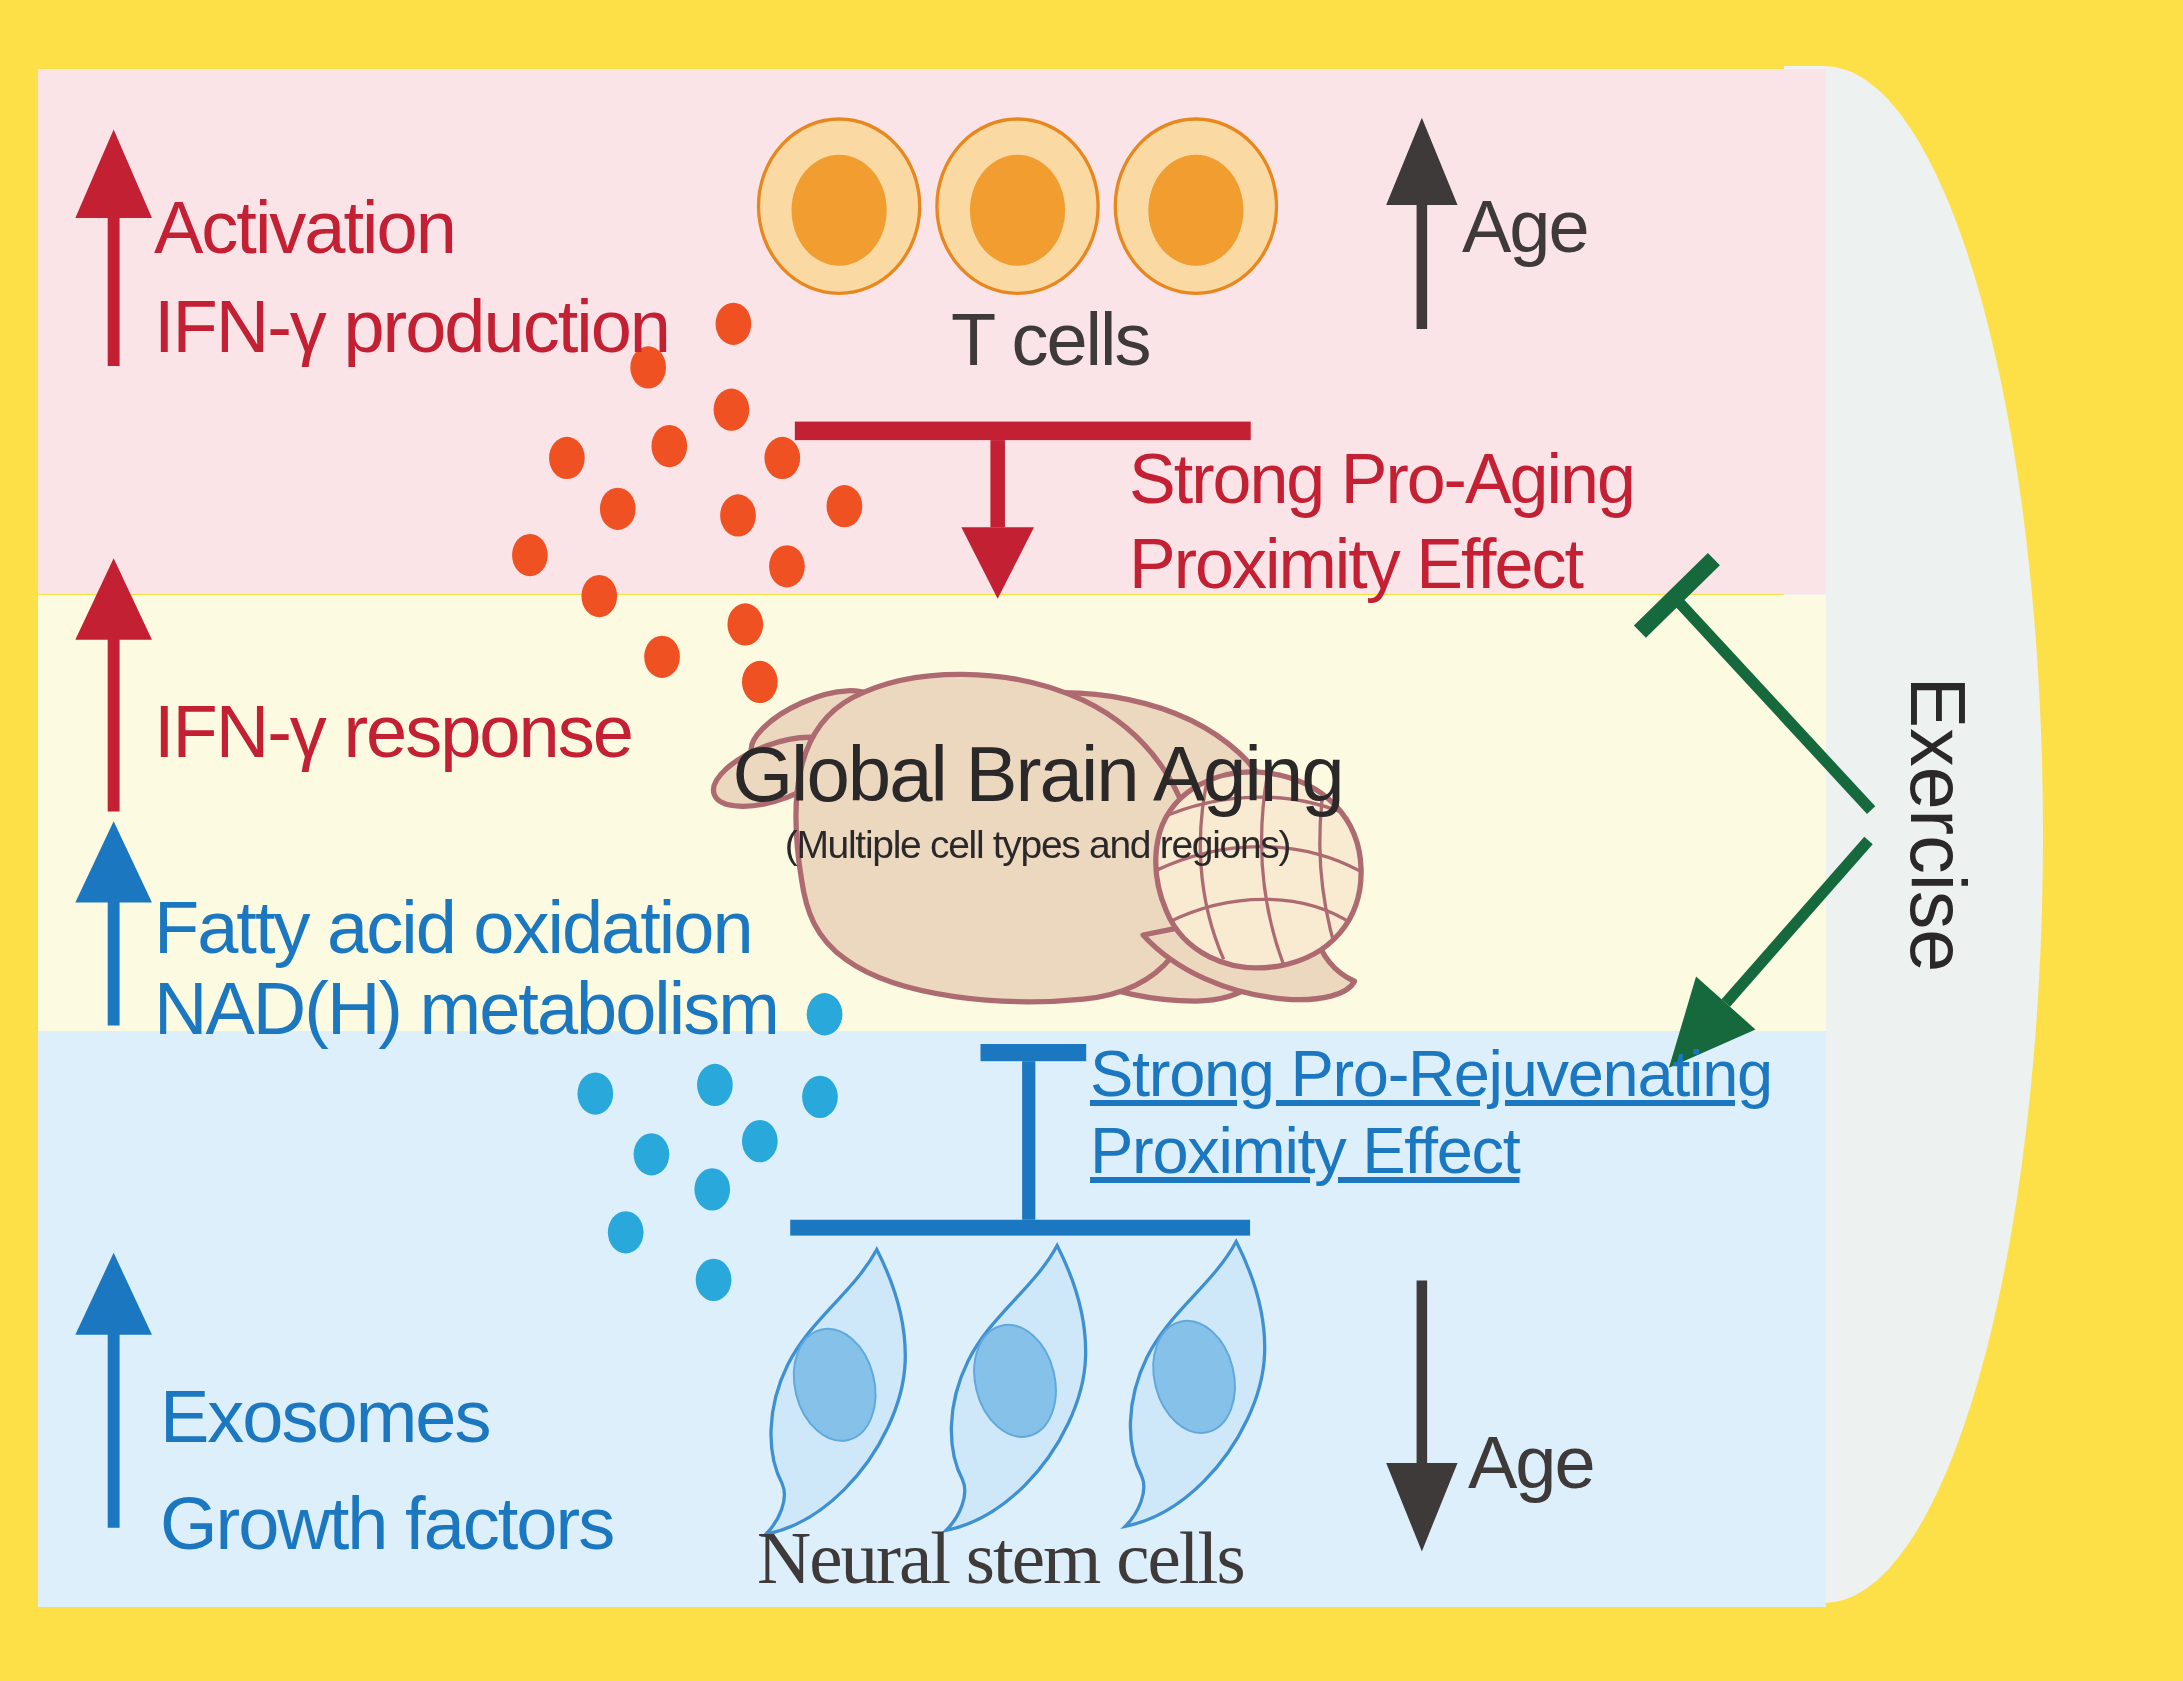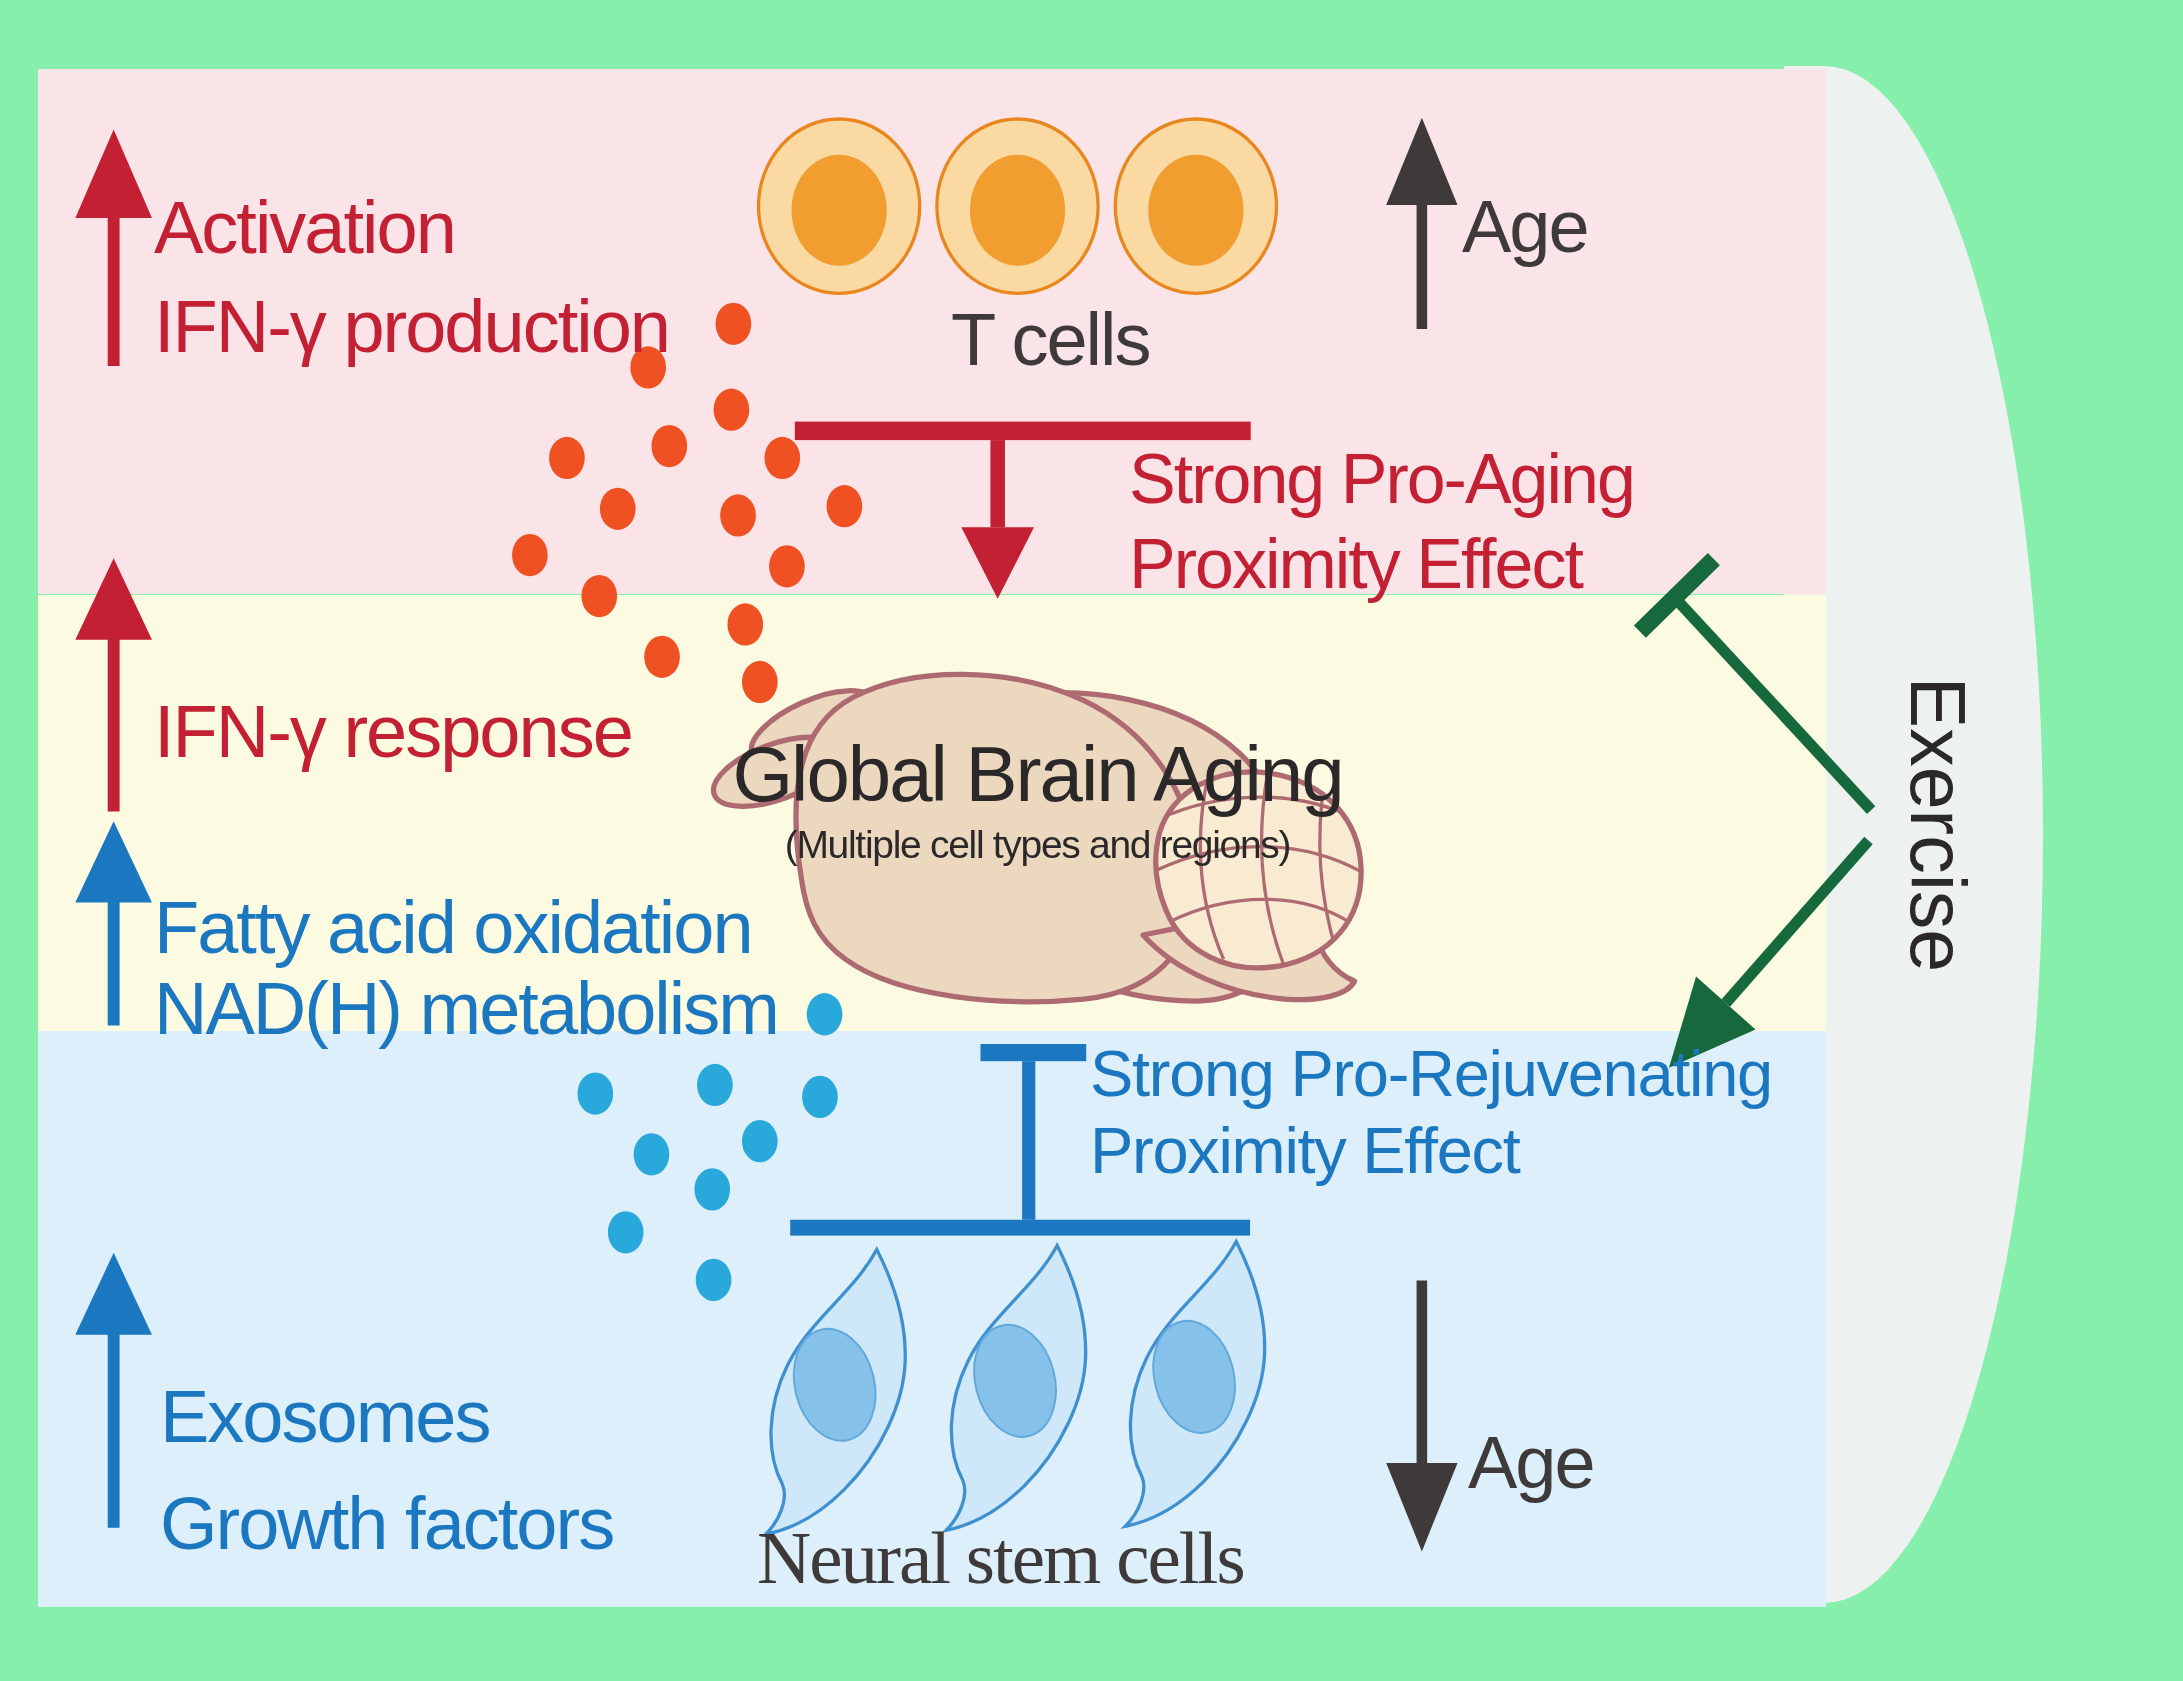--- a/index.html
+++ b/index.html
@@ -4,21 +4,21 @@
 <style>
   :root{
     --crimson:#c32033; --orange:#f05123; --blue:#1b78c0; --sky:#29a8db;
     --dark:#3e3a39; --near-black:#2b2829; --green:#15693c;
     --pink-band:#fae4e8; --yellow-band:#fdfae2; --blue-band:#ddeffa; --gray-panel:#edf1f0;
     --brain-fill:#ecd8bf; --brain-stroke:#ad6a70; --cereb-fill:#f8ebd2;
     --tcell-fill:#fbd9a3; --tcell-stroke:#e8871e; --tcell-nuc:#f19d30;
     --nsc-fill:#cfe8f9; --nsc-stroke:#3f90d0; --nsc-nuc:#86c1ea; --nsc-nuc-stroke:#61a9dd;
   }
   html,body{margin:0;padding:0;background:#ffffff;}
-  .stage{position:relative;width:2183px;height:1681px;background:#86efac;overflow:hidden;
+  .stage{position:relative;width:2183px;height:1681px;background:#fde047;overflow:hidden;
          font-family:"Liberation Sans", sans-serif;}
   .band{position:absolute;left:38px;width:1788px;}
   .band.pink{top:69px;height:525px;background:var(--pink-band);}
   .band.yellow{top:595px;height:436px;background:var(--yellow-band);}
   .band.blue{top:1031px;height:576px;background:var(--blue-band);}
   .gray-blob{position:absolute;left:1784px;top:66px;width:259px;height:1537px;
              background:var(--gray-panel);
              border-radius:0 219px 219px 0 / 0 769px 769px 0;}
   svg.layer{position:absolute;left:0;top:0;width:2183px;height:1681px;}
   .txt{position:absolute;white-space:nowrap;letter-spacing:-2px;line-height:1.0;}
@@ -206,21 +206,21 @@
   <div class="txt crimson sz-big" style="left:154px;top:695px;">IFN-γ response</div>
 
   <div class="txt black-t sz-title center" style="left:641px;top:735px;width:793px;">Global Brain Aging</div>
   <div class="txt black-t sz-sub center" style="left:641px;top:825px;width:793px;">(Multiple cell types and regions)</div>
 
   <div class="txt blue-t sz-big lh-fatty" style="left:154px;top:887px;">
     <div>Fatty acid oxidation</div>
     <div>NAD(H) metabolism</div>
   </div>
 
-  <div class="txt blue-t sz-rej lh-rej" style="left:1090px;top:1035px;">
+  <div class="txt blue-t sz-rej lh-rej" style="left:1090px;top:1035px;text-decoration:underline;">
     <div>Strong Pro-Rejuvenating</div>
     <div>Proximity Effect</div>
   </div>
 
   <div class="txt blue-t sz-big lh-exo" style="left:160px;top:1363px;">
     <div>Exosomes</div>
     <div>Growth factors</div>
   </div>
 
   <div class="txt dark-t sz-big" style="left:757px;top:1520px;font-size:75px;font-family:Liberation Serif, serif;">Neural stem cells</div>

